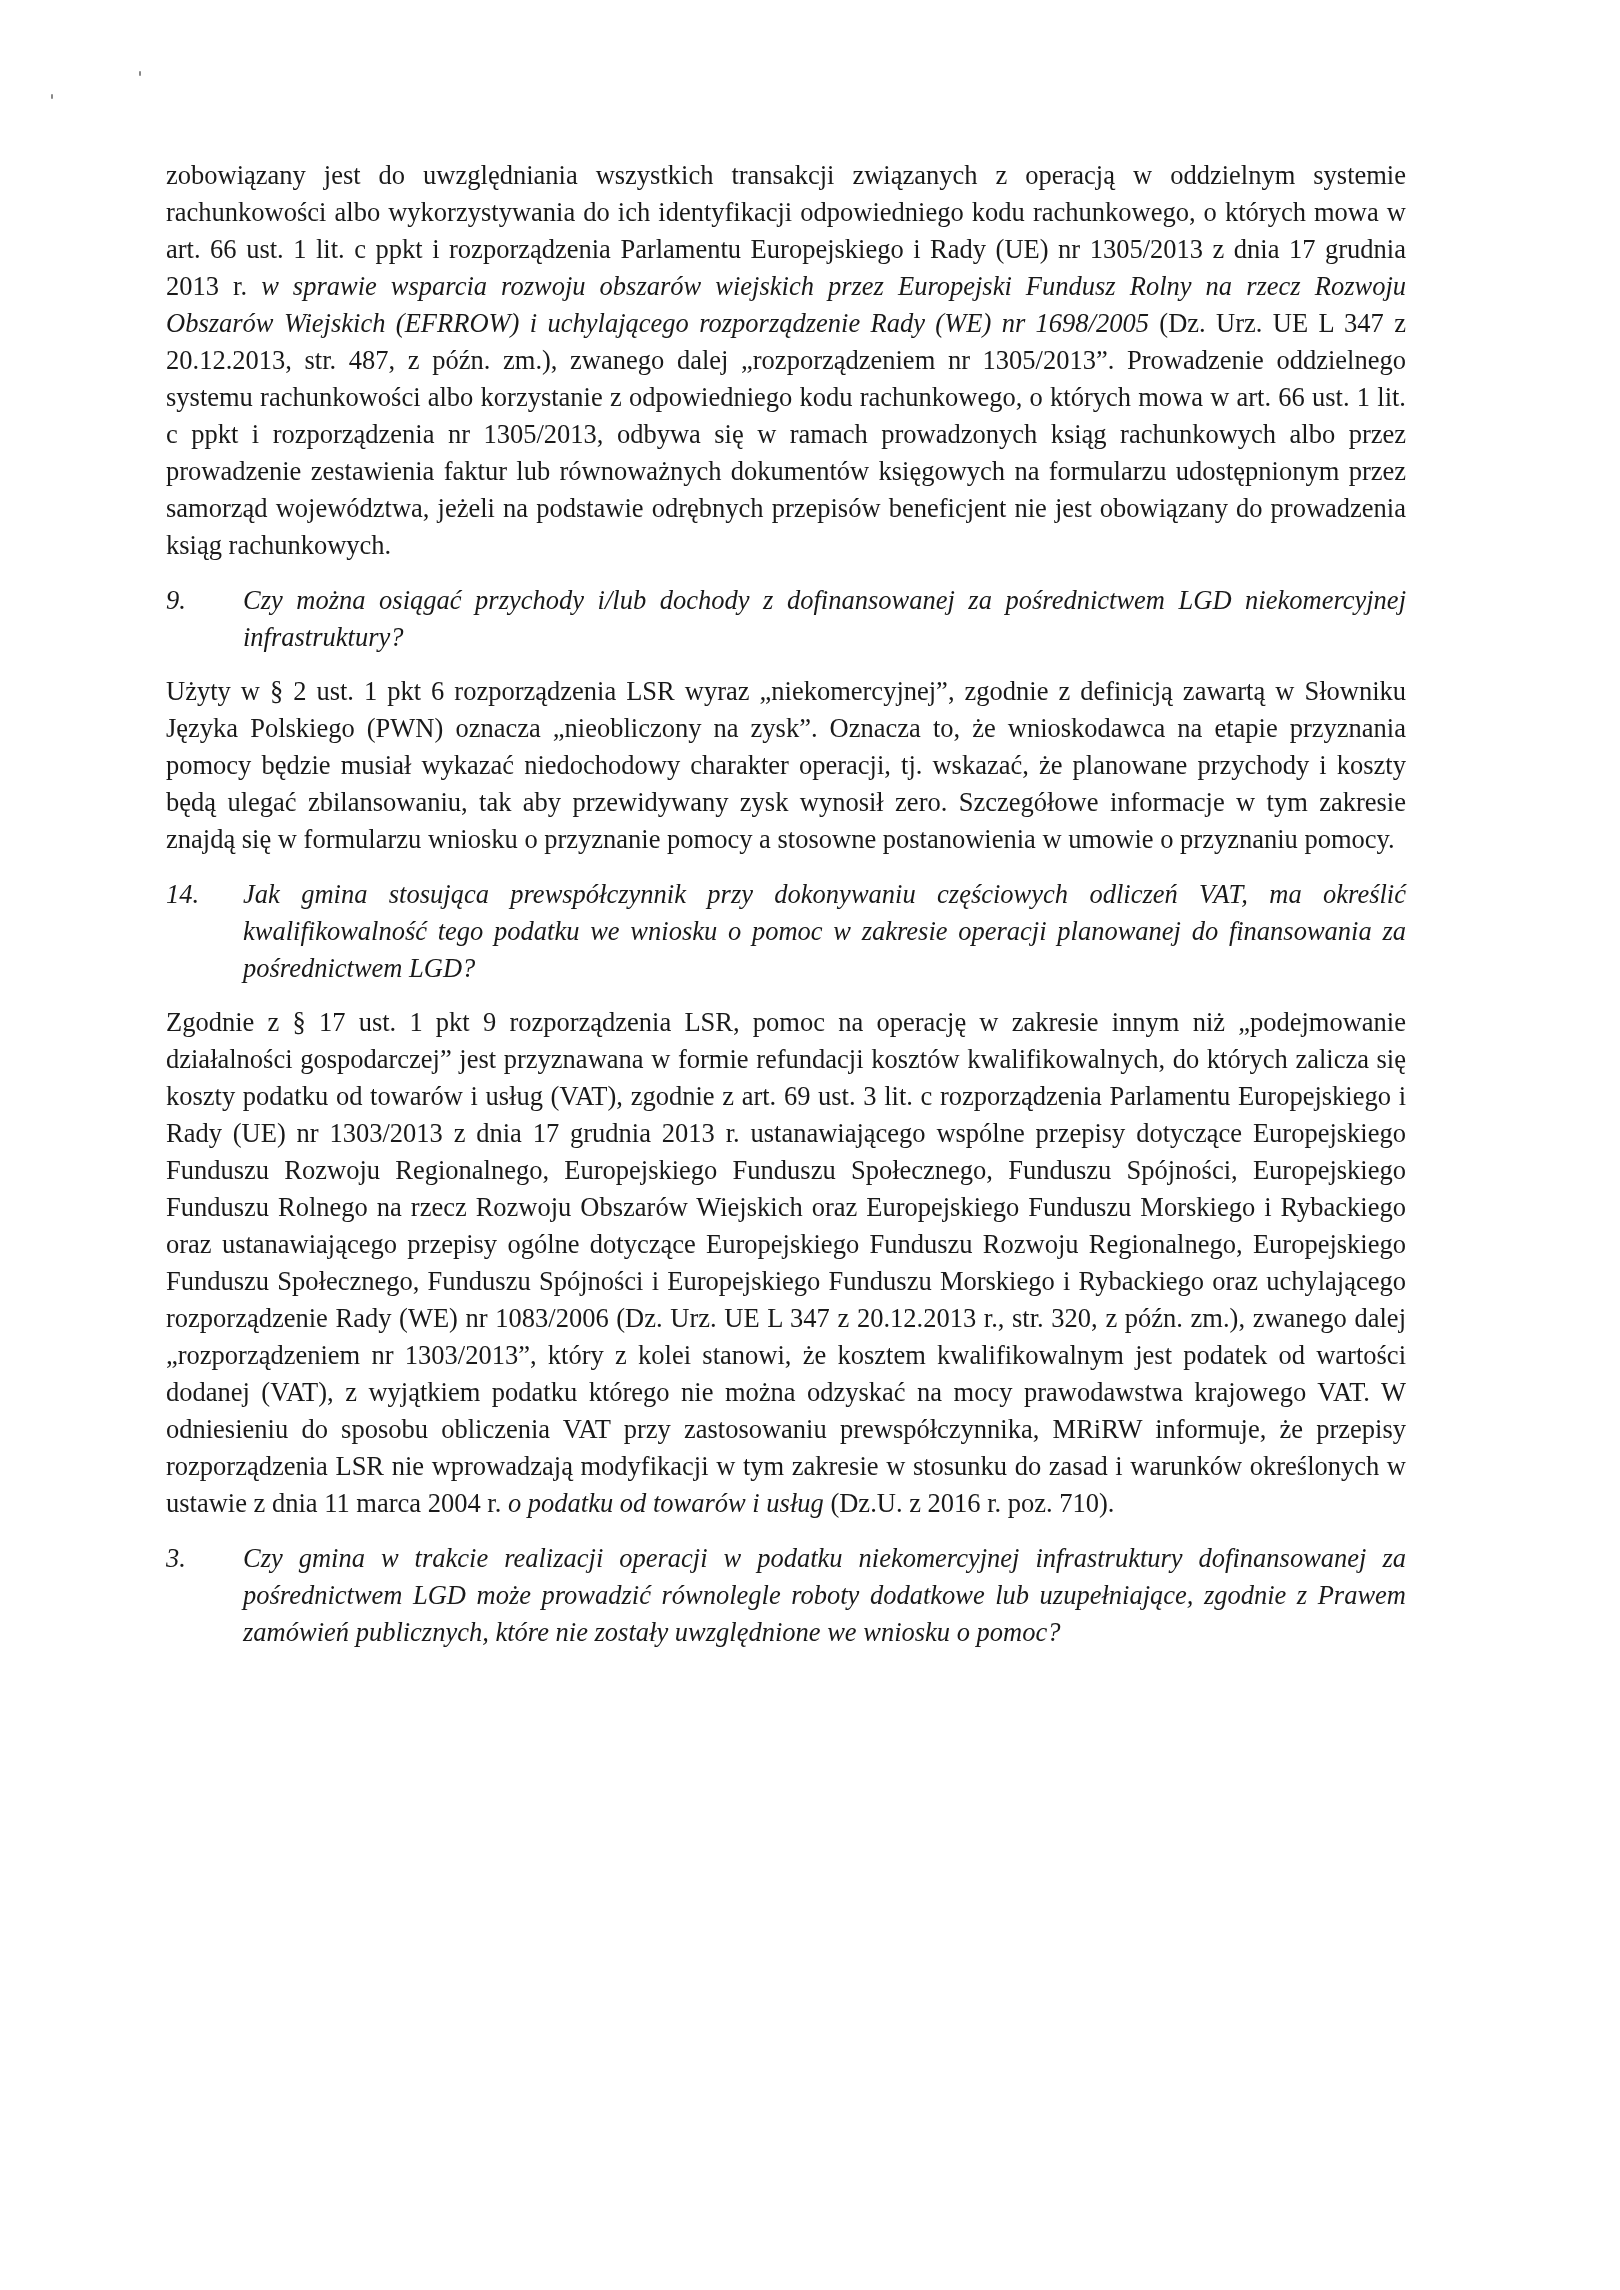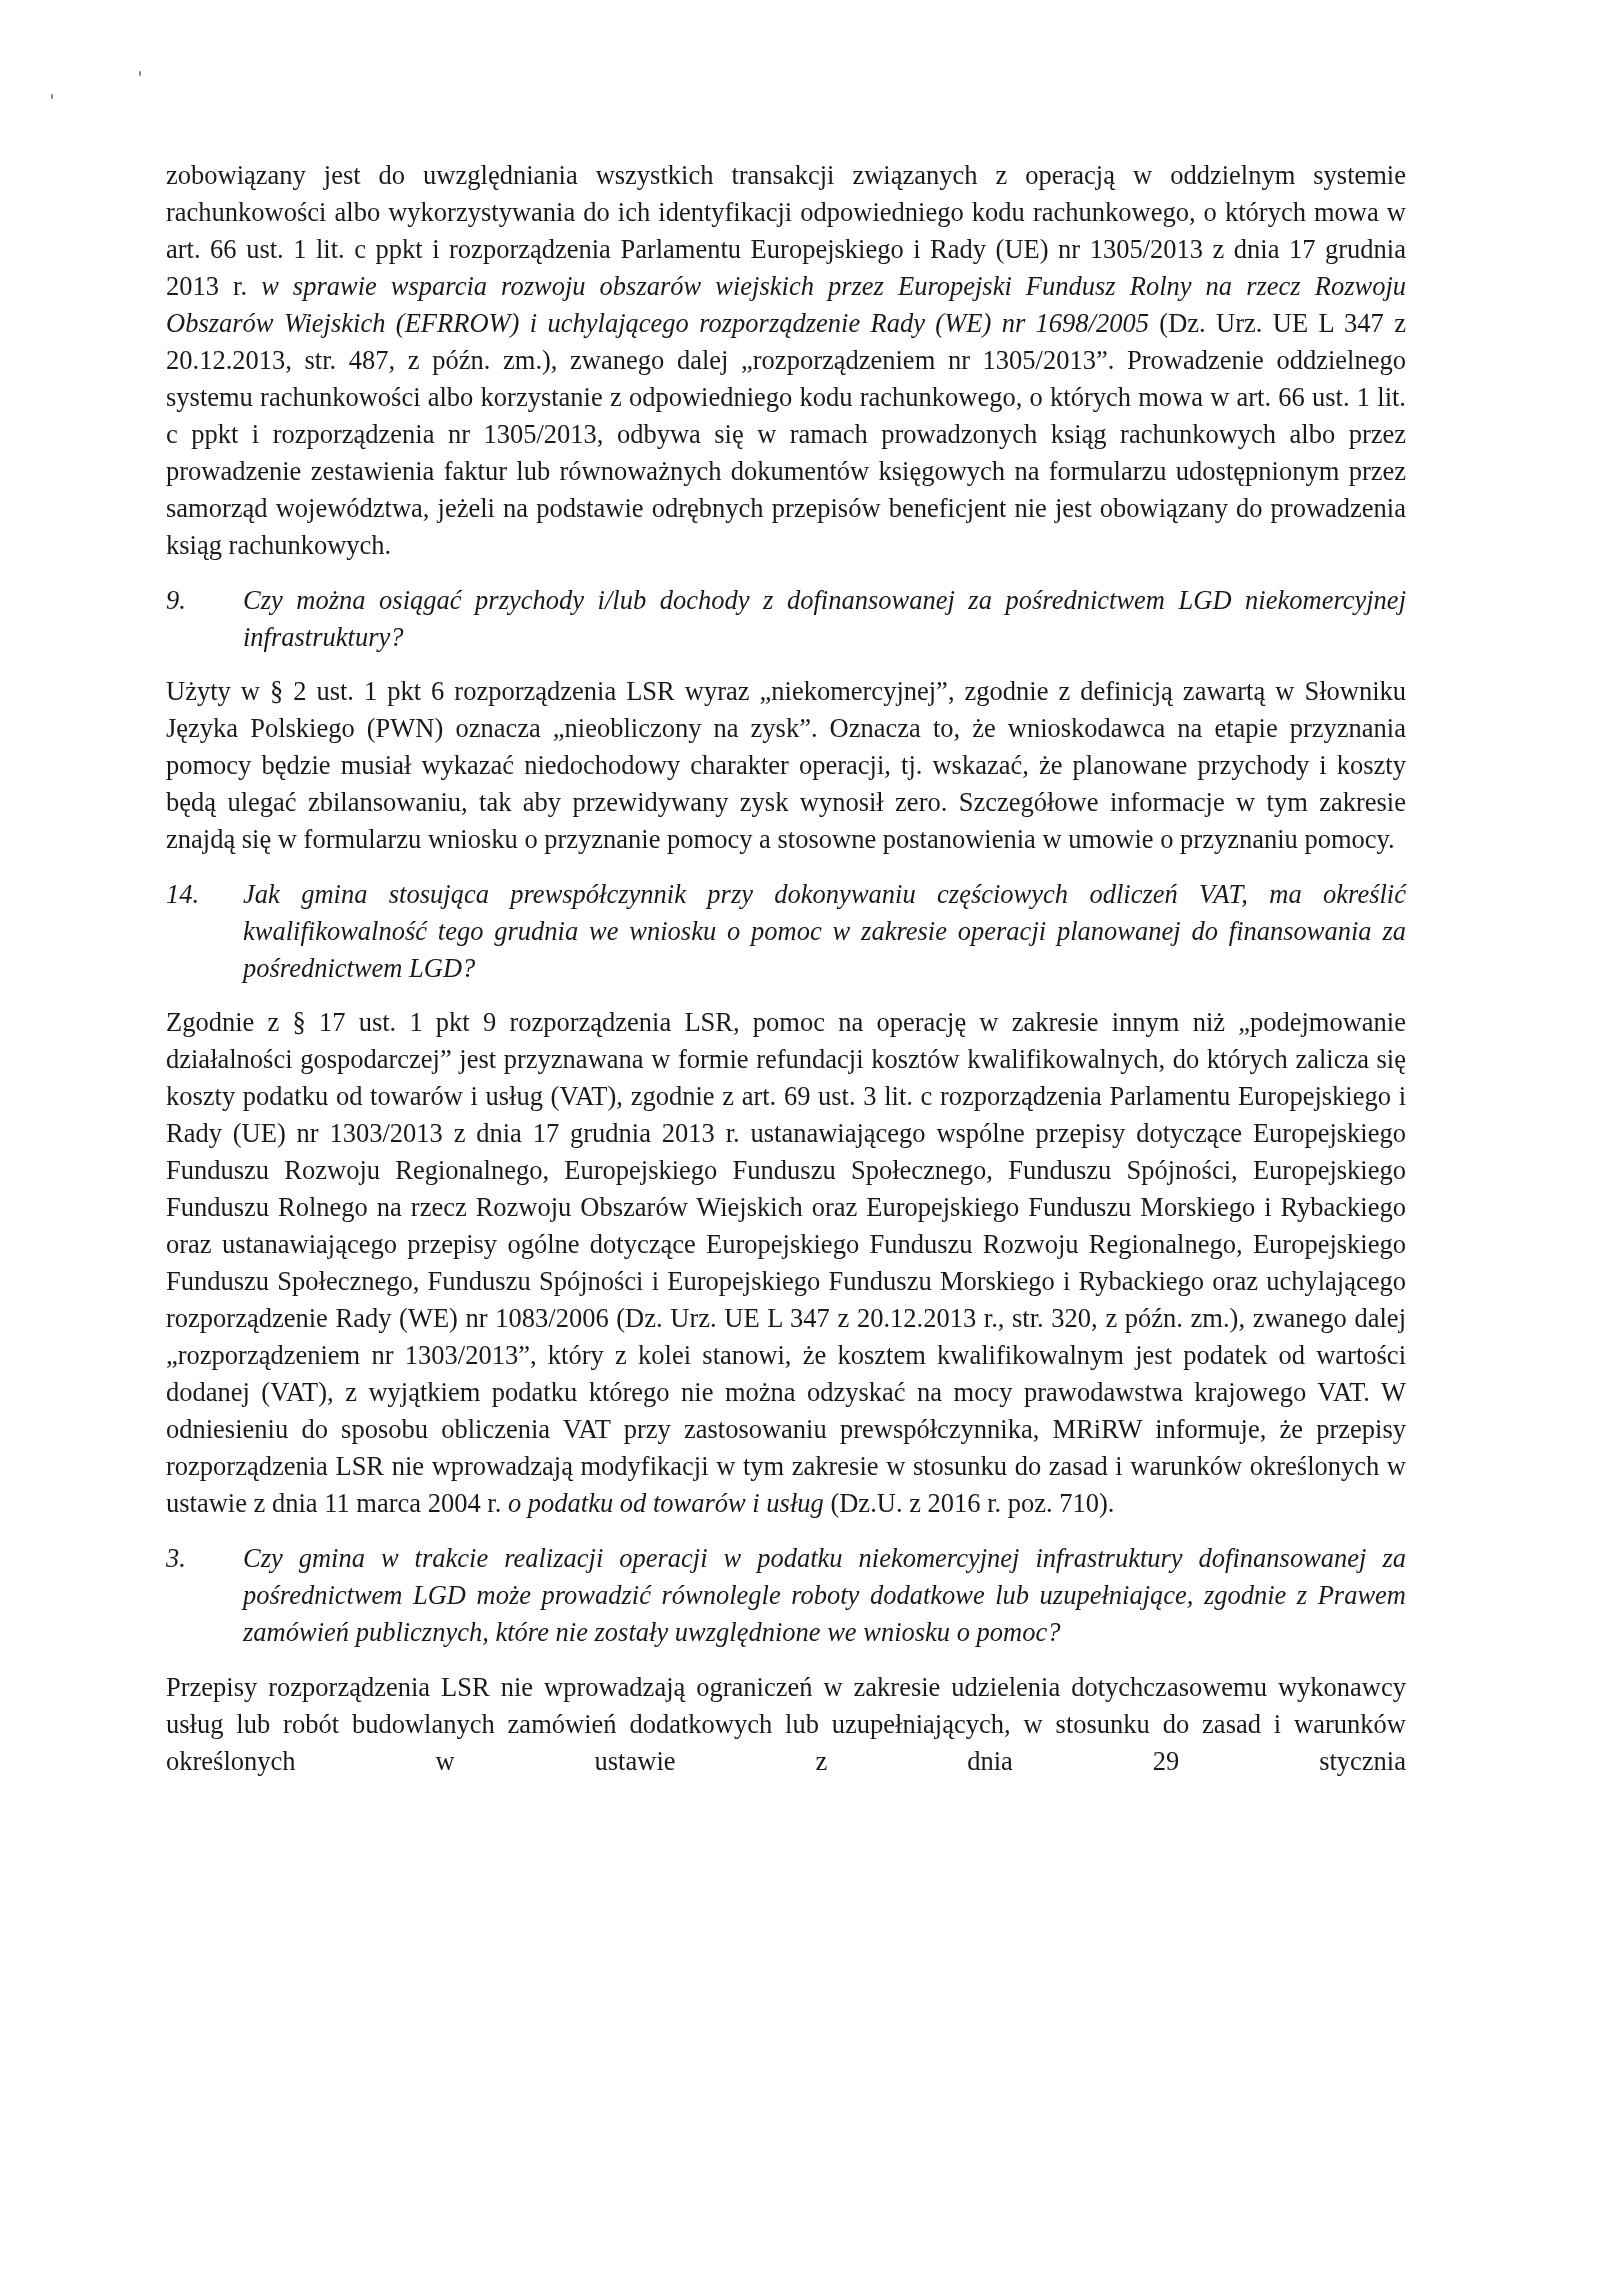--- a/index.html
+++ b/index.html
@@ -36,24 +36,23 @@
   <p class="para para-gap"><span>zobowiązany jest do uwzględniania wszystkich transakcji związanych z operacją w oddzielnym systemie rachunkowości albo wykorzystywania do ich identyfikacji odpowiedniego kodu rachunkowego, o których mowa w art. 66 ust. 1 lit. c ppkt i rozporządzenia Parlamentu Europejskiego i Rady (UE) nr 1305/2013 z dnia 17 grudnia 2013 r. </span><span class="it">w sprawie wsparcia rozwoju obszarów wiejskich przez Europejski Fundusz Rolny na rzecz Rozwoju Obszarów Wiejskich (EFRROW) i uchylającego rozporządzenie Rady (WE) nr 1698/2005</span><span> (Dz. Urz. UE L 347 z 20.12.2013, str. 487, z późn. zm.), zwanego dalej „rozporządzeniem nr 1305/2013”. Prowadzenie oddzielnego systemu rachunkowości albo korzystanie z odpowiedniego kodu rachunkowego, o których mowa w art. 66 ust. 1 lit. c ppkt i rozporządzenia nr 1305/2013, odbywa się w ramach prowadzonych ksiąg rachunkowych albo przez prowadzenie zestawienia faktur lub równoważnych dokumentów księgowych na formularzu udostępnionym przez samorząd województwa, jeżeli na podstawie odrębnych przepisów beneficjent nie jest obowiązany do prowadzenia ksiąg rachunkowych.</span></p>
 
   <div class="q">
     <span class="q-num">9.</span>
     <span class="q-text">Czy można osiągać przychody i/lub dochody z dofinansowanej za pośrednictwem LGD niekomercyjnej infrastruktury?</span>
   </div>
   <p class="para para-gap">Użyty w § 2 ust. 1 pkt 6 rozporządzenia LSR wyraz „niekomercyjnej”, zgodnie z definicją zawartą w Słowniku Języka Polskiego (PWN) oznacza „nieobliczony na zysk”. Oznacza to, że wnioskodawca na etapie przyznania pomocy będzie musiał wykazać niedochodowy charakter operacji, tj. wskazać, że planowane przychody i koszty będą ulegać zbilansowaniu, tak aby przewidywany zysk wynosił zero. Szczegółowe informacje w tym zakresie znajdą się w formularzu wniosku o przyznanie pomocy a stosowne postanowienia w umowie o przyznaniu pomocy.</p>
 
   <div class="q">
     <span class="q-num">14.</span>
-    <span class="q-text">Jak gmina stosująca prewspółczynnik przy dokonywaniu częściowych odliczeń VAT, ma określić kwalifikowalność tego grudnia we wniosku o pomoc w zakresie operacji planowanej do finansowania za pośrednictwem LGD?</span>
+    <span class="q-text">Jak gmina stosująca prewspółczynnik przy dokonywaniu częściowych odliczeń VAT, ma określić kwalifikowalność tego podatku we wniosku o pomoc w zakresie operacji planowanej do finansowania za pośrednictwem LGD?</span>
   </div>
   <p class="para para-gap"><span>Zgodnie z § 17 ust. 1 pkt 9 rozporządzenia LSR, pomoc na operację w zakresie innym niż „podejmowanie działalności gospodarczej” jest przyznawana w formie refundacji kosztów kwalifikowalnych, do których zalicza się koszty podatku od towarów i usług (VAT), zgodnie z art. 69 ust. 3 lit. c rozporządzenia Parlamentu Europejskiego i Rady (UE) nr 1303/2013 z dnia 17 grudnia 2013 r. ustanawiającego wspólne przepisy dotyczące Europejskiego Funduszu Rozwoju Regionalnego, Europejskiego Funduszu Społecznego, Funduszu Spójności, Europejskiego Funduszu Rolnego na rzecz Rozwoju Obszarów Wiejskich oraz Europejskiego Funduszu Morskiego i Rybackiego oraz ustanawiającego przepisy ogólne dotyczące Europejskiego Funduszu Rozwoju Regionalnego, Europejskiego Funduszu Społecznego, Funduszu Spójności i Europejskiego Funduszu Morskiego i Rybackiego oraz uchylającego rozporządzenie Rady (WE) nr 1083/2006 (Dz. Urz. UE L 347 z 20.12.2013 r., str. 320, z późn. zm.), zwanego dalej „rozporządzeniem nr 1303/2013”, który z kolei stanowi, że kosztem kwalifikowalnym jest podatek od wartości dodanej (VAT), z wyjątkiem podatku którego nie można odzyskać na mocy prawodawstwa krajowego VAT. W odniesieniu do sposobu obliczenia VAT przy zastosowaniu prewspółczynnika, MRiRW informuje, że przepisy rozporządzenia LSR nie wprowadzają modyfikacji w tym zakresie w stosunku do zasad i warunków określonych w ustawie z dnia 11 marca 2004 r. </span><span class="it">o podatku od towarów i usług</span><span> (Dz.U. z 2016 r. poz. 710).</span></p>
 
   <div class="q">
     <span class="q-num">3.</span>
     <span class="q-text">Czy gmina w trakcie realizacji operacji w podatku niekomercyjnej infrastruktury dofinansowanej za pośrednictwem LGD może prowadzić równolegle roboty dodatkowe lub uzupełniające, zgodnie z Prawem zamówień publicznych, które nie zostały uwzględnione we wniosku o pomoc?</span>
   </div>
-  <p class="para" style="text-align-last: justify;">Przepisy rozporządzenia LSR nie wprowadzają ograniczeń w zakresie udzielenia dotychczasowemu wykonawcy usług lub robót budowlanych zamówień dodatkowych lub uzupełniających, w stosunku do zasad i warunków określonych w ustawie z dnia 29 stycznia</p>
 
 </div>
 
 
 </body></html>

